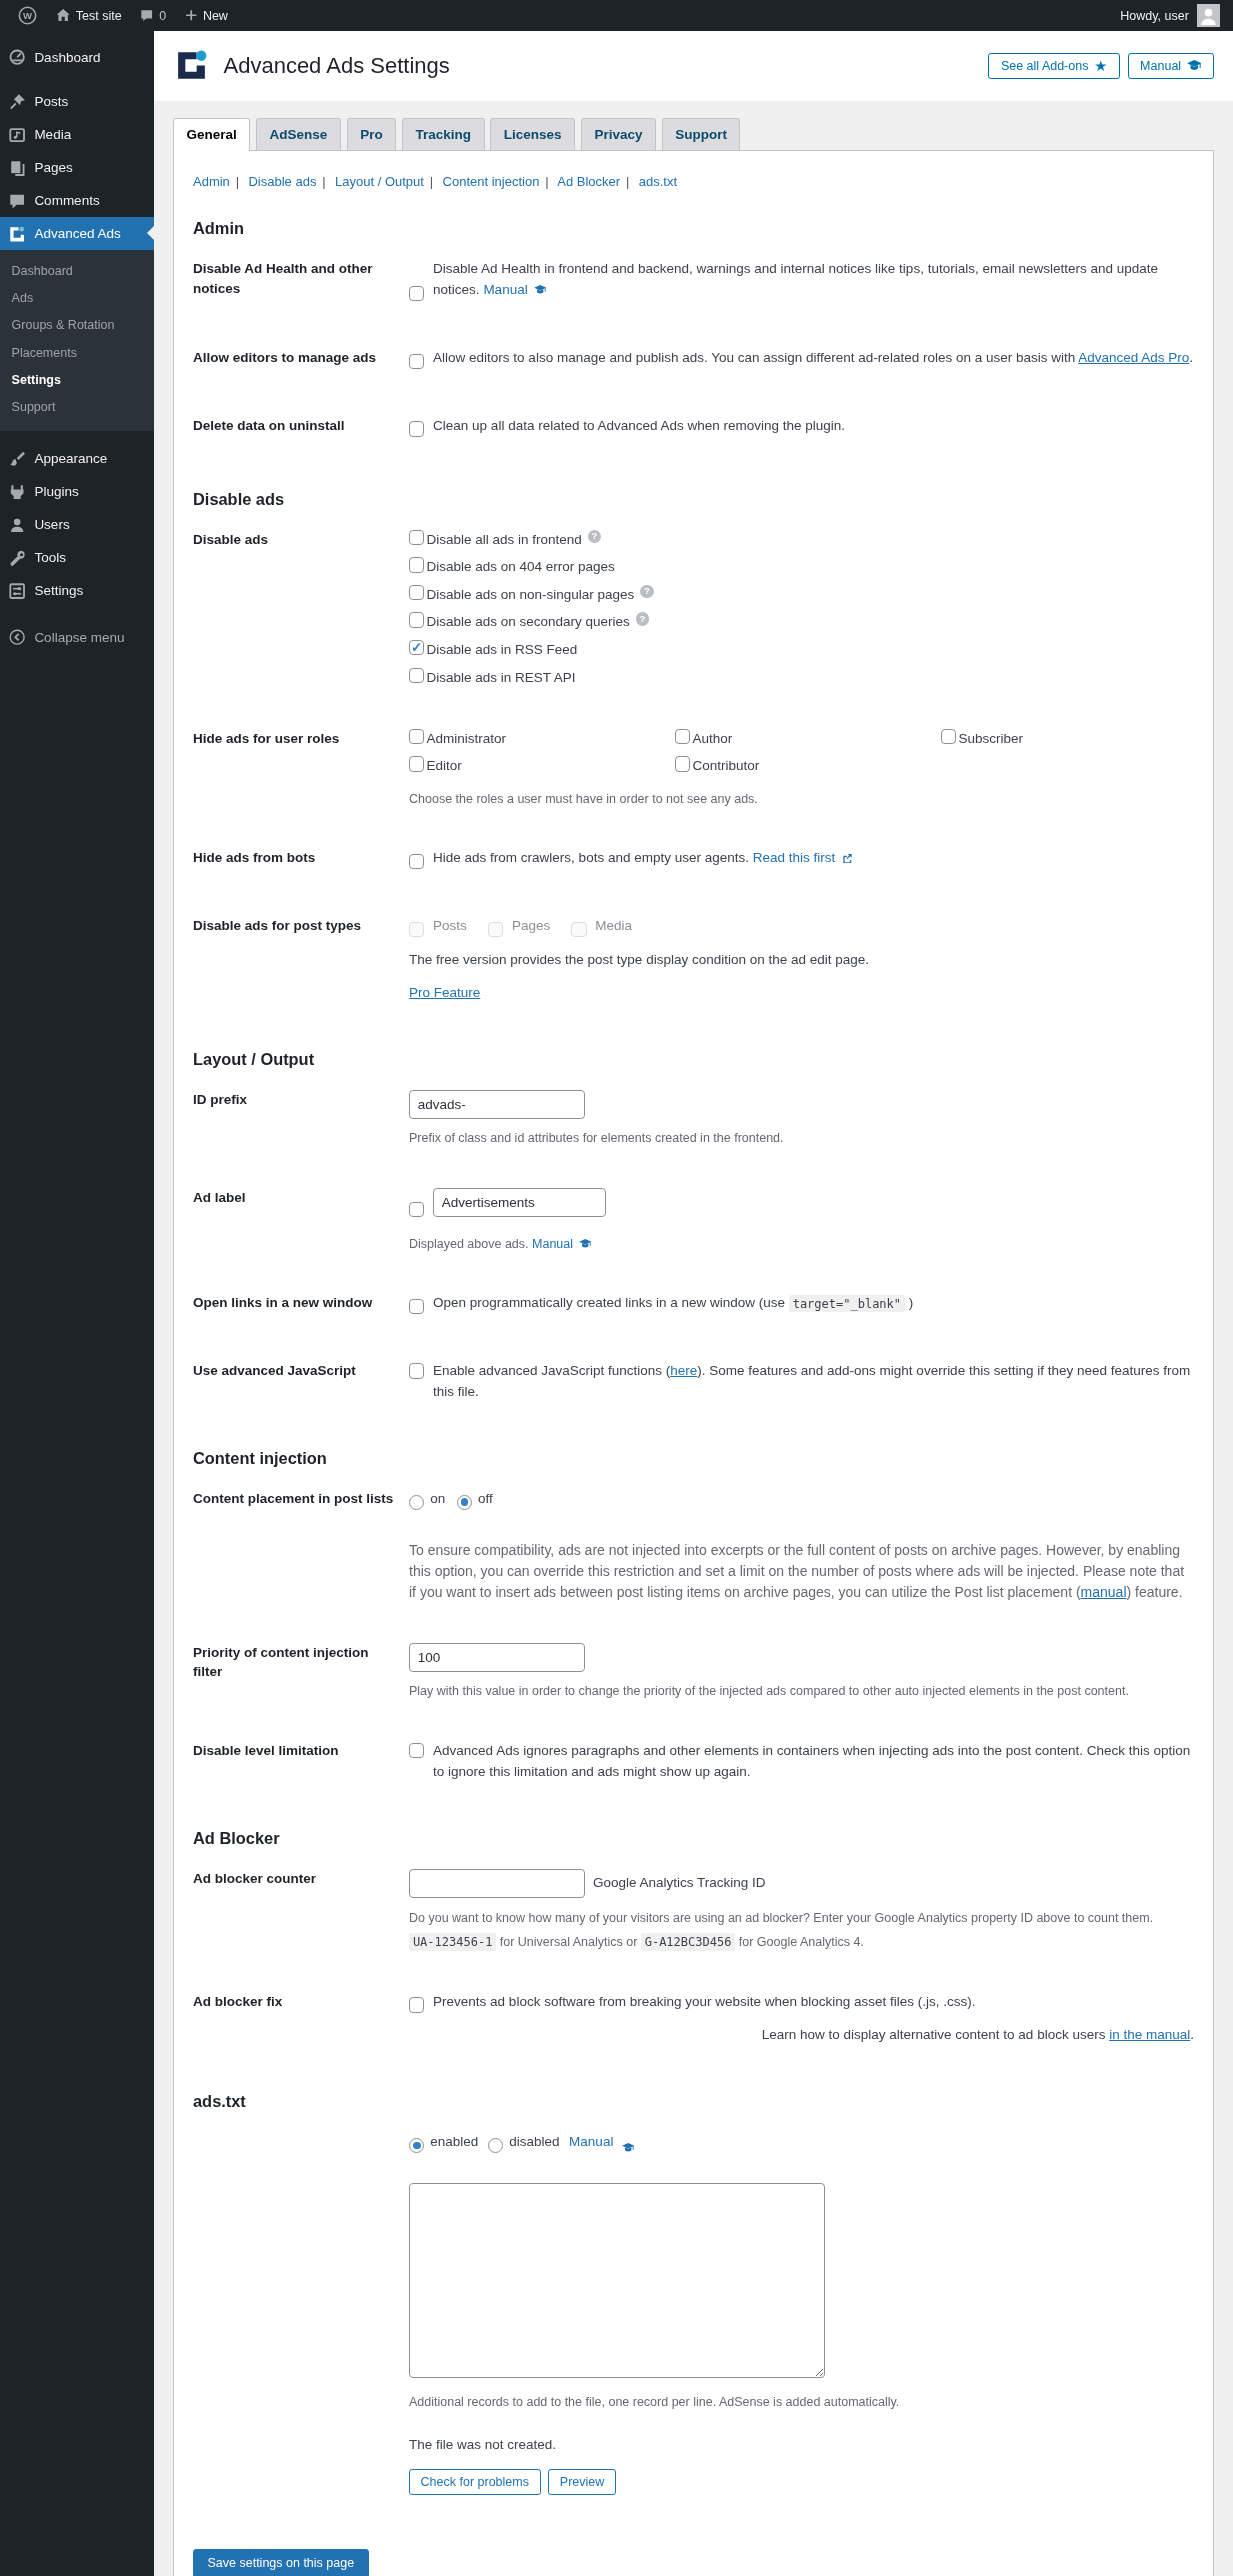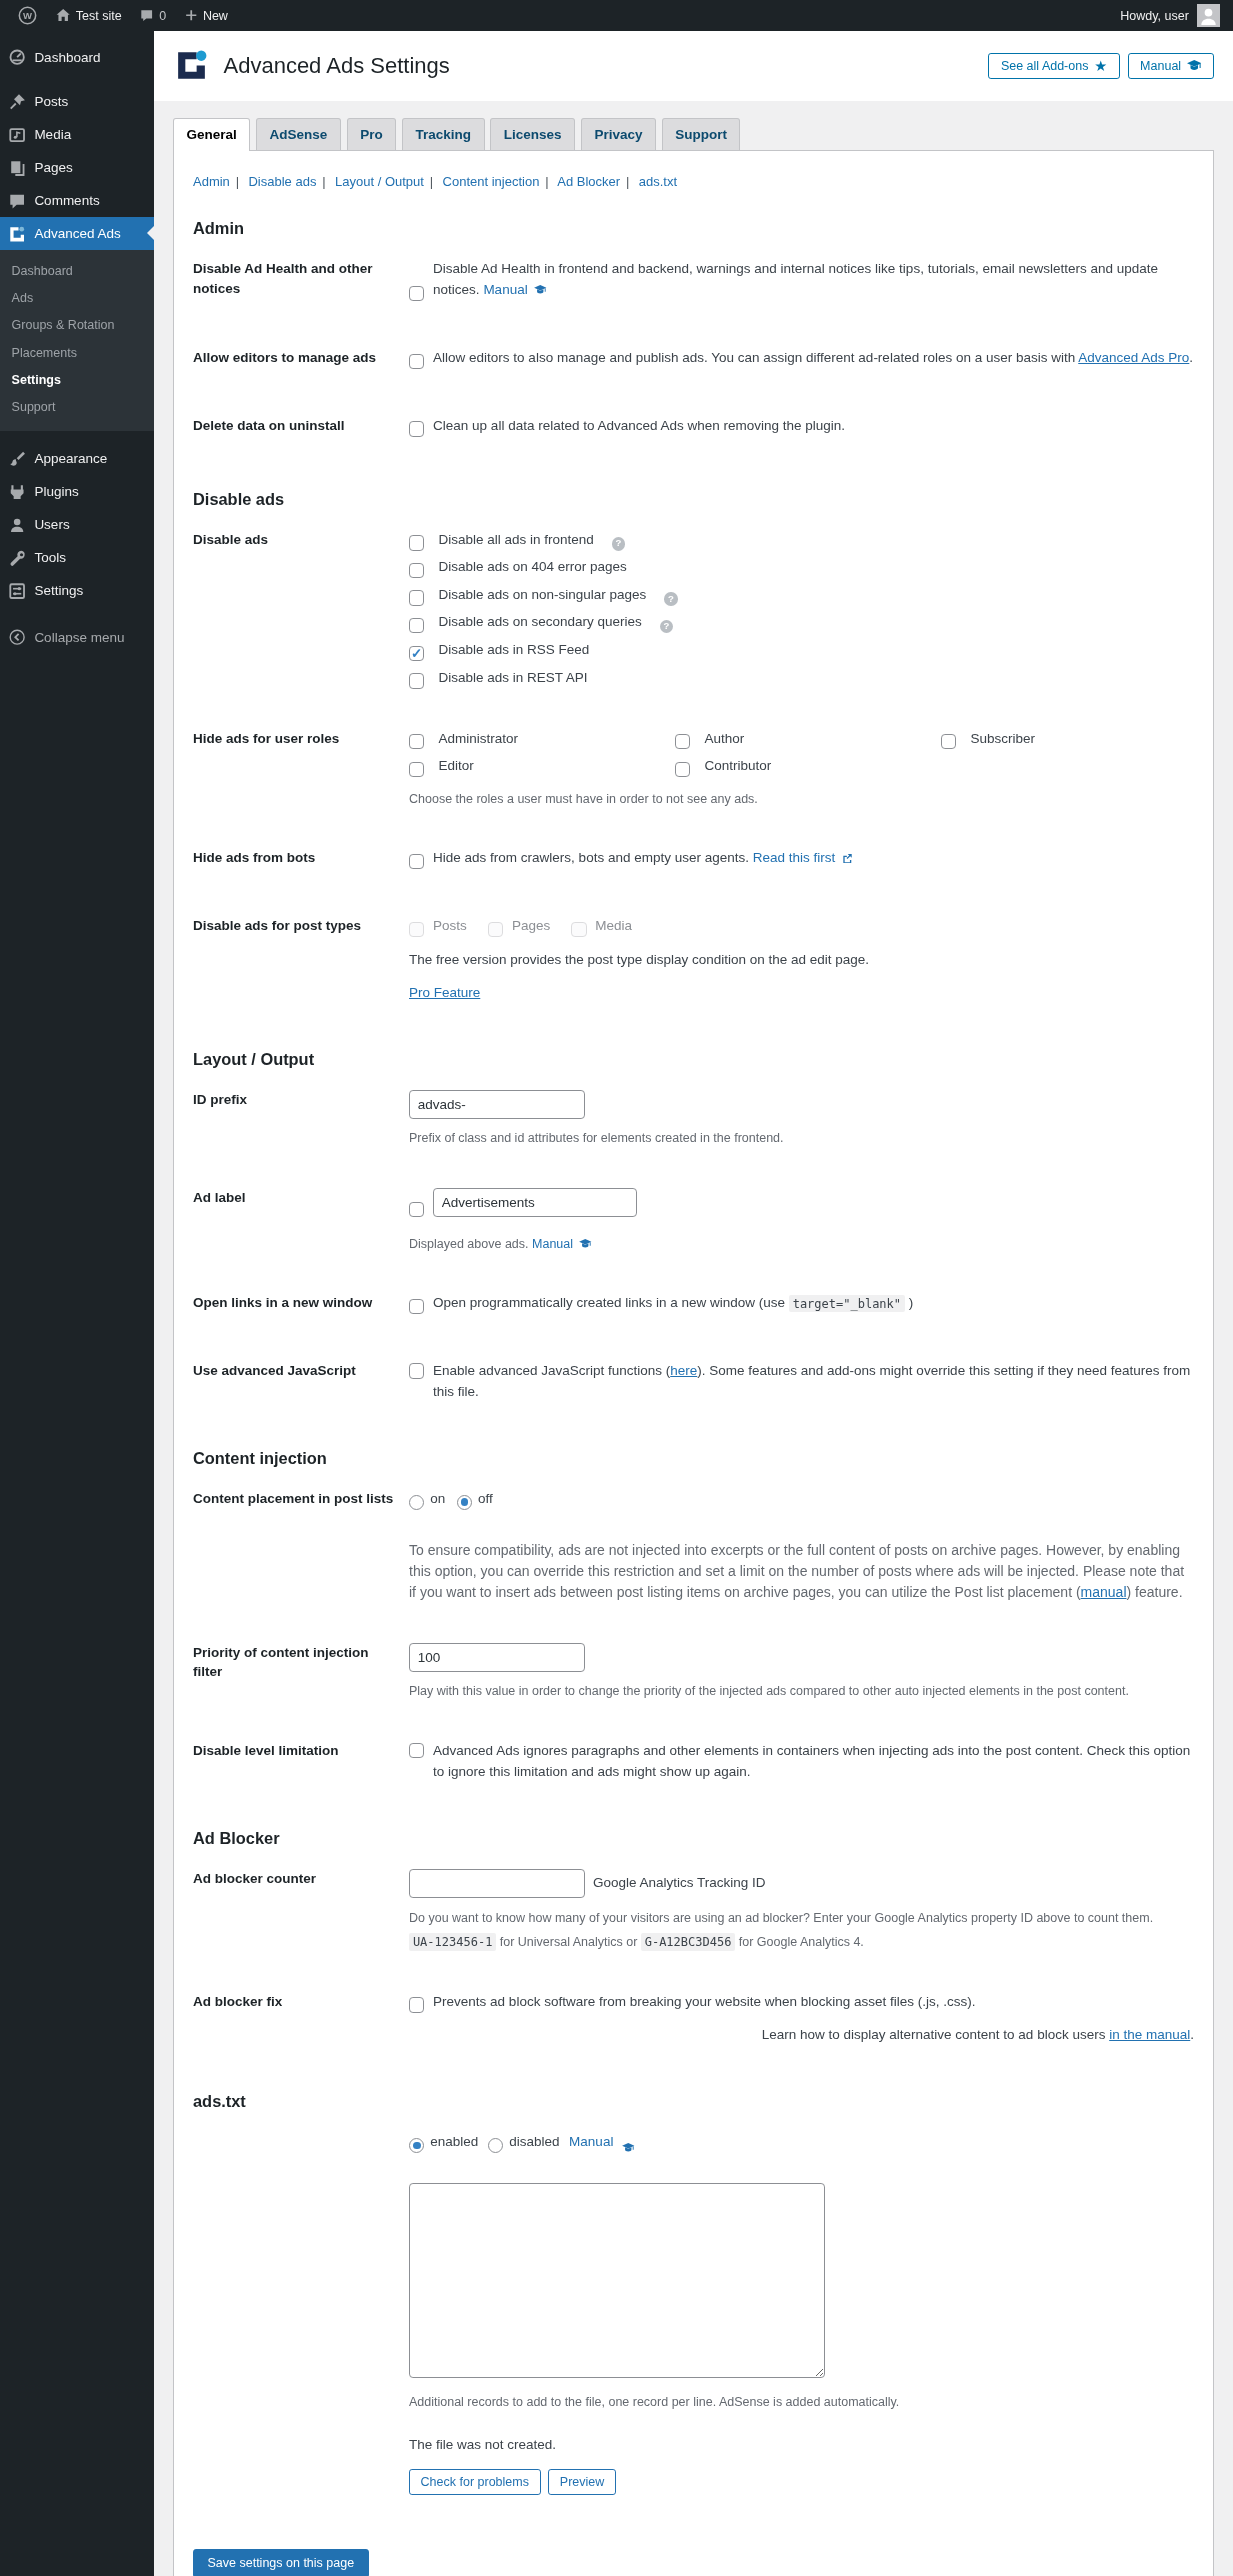--- a/index.html
+++ b/index.html
@@ -73,21 +73,21 @@
 
   h2.section-h { font-size:16.4px; font-weight:bold; color:#1d2327; margin:25px 0 1.9px; }
 
   .form-row { display:flex; padding:19px 0 21px; }
   .form-row .th {
     width:216px; flex-shrink:0; padding-right:9.6px;
     font-weight:bold; font-size:13.5px; color:#1d2327; line-height:1.45;
   }
   .form-row .td { flex:1; font-size:13.5px; line-height:1.55; color:#3c434a; }
 
-  .check-line { display:flex; align-items:flex-end; gap:14px; margin-bottom:6.7px; }
+  .check-line { display:flex; align-items:flex-start; gap:2px; margin-bottom:6.7px; }
   .check-line:last-child { margin-bottom:0; }
   .inline-check { display:inline-flex; align-items:flex-end; gap:8.7px; }
 
   input[type="checkbox"], input[type="radio"] {
     appearance:none; -webkit-appearance:none;
     width:15.4px; height:15.4px; border:1px solid #8c8f94; border-radius:3.9px;
     background:#fff; position:relative; cursor:pointer; flex-shrink:0; vertical-align:middle;
   }
   input[type="radio"] { border-radius:50%; }
   input[type="checkbox"]:checked::after {
@@ -511,21 +511,21 @@
           <input class="text-input" type="text" value="advads-" style="">
           <div class="description">Prefix of class and id attributes for elements created in the frontend.</div>
         </div>
       </div>
 
       <div class="form-row">
         <div class="th">Ad label</div>
         <div class="td">
           <span class="inline-check">
             <input type="checkbox" style="">
-            <input class="text-input" style="width: 204px;" type="text" value="Advertisements">
+            <input class="text-input" style="width: 173px;" type="text" value="Advertisements">
           </span>
           <div class="description"><span>Displayed above ads.</span>
             <a>Manual</a>
             <svg class="cap-ico" width="12.5" height="10.6" viewBox="0 0 15 13">
                 <path d="M7.5 0L15 3.4 7.5 6.8 0 3.4z" fill="#2271b1"></path>
                 <path d="M3.6 5.2v3.1c0 1.1 1.7 2 3.9 2s3.9-.9 3.9-2V5.2L7.5 7z" fill="#2271b1"></path>
                 <path d="M13.6 4v4.3" stroke="#2271b1" stroke-width="1.1"></path>
               </svg>
           </div>
         </div>

